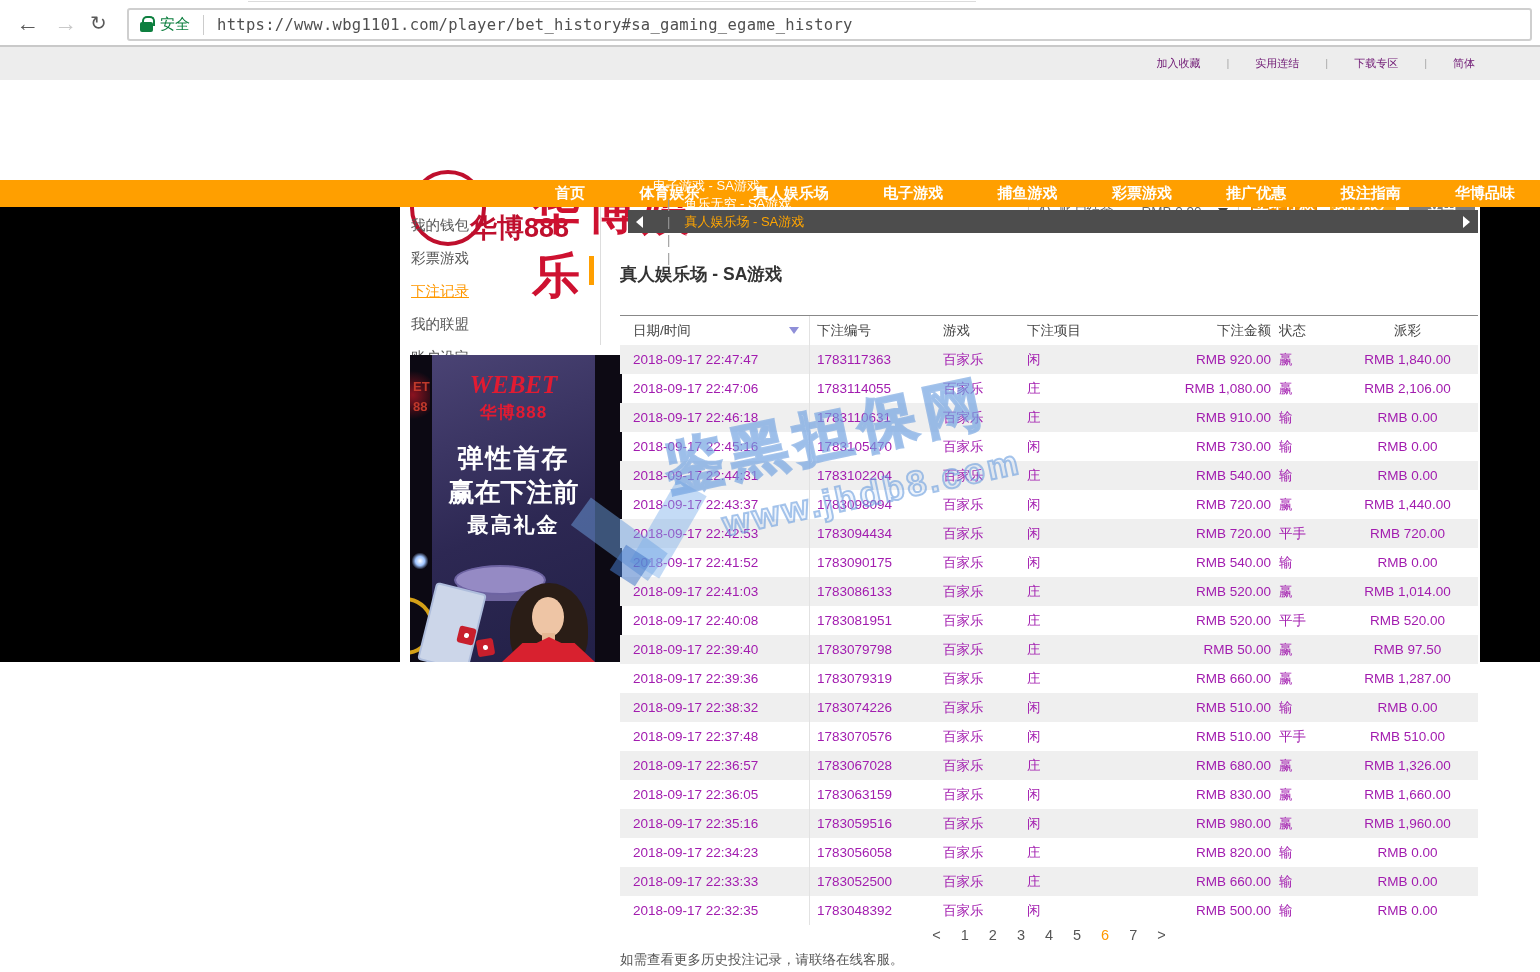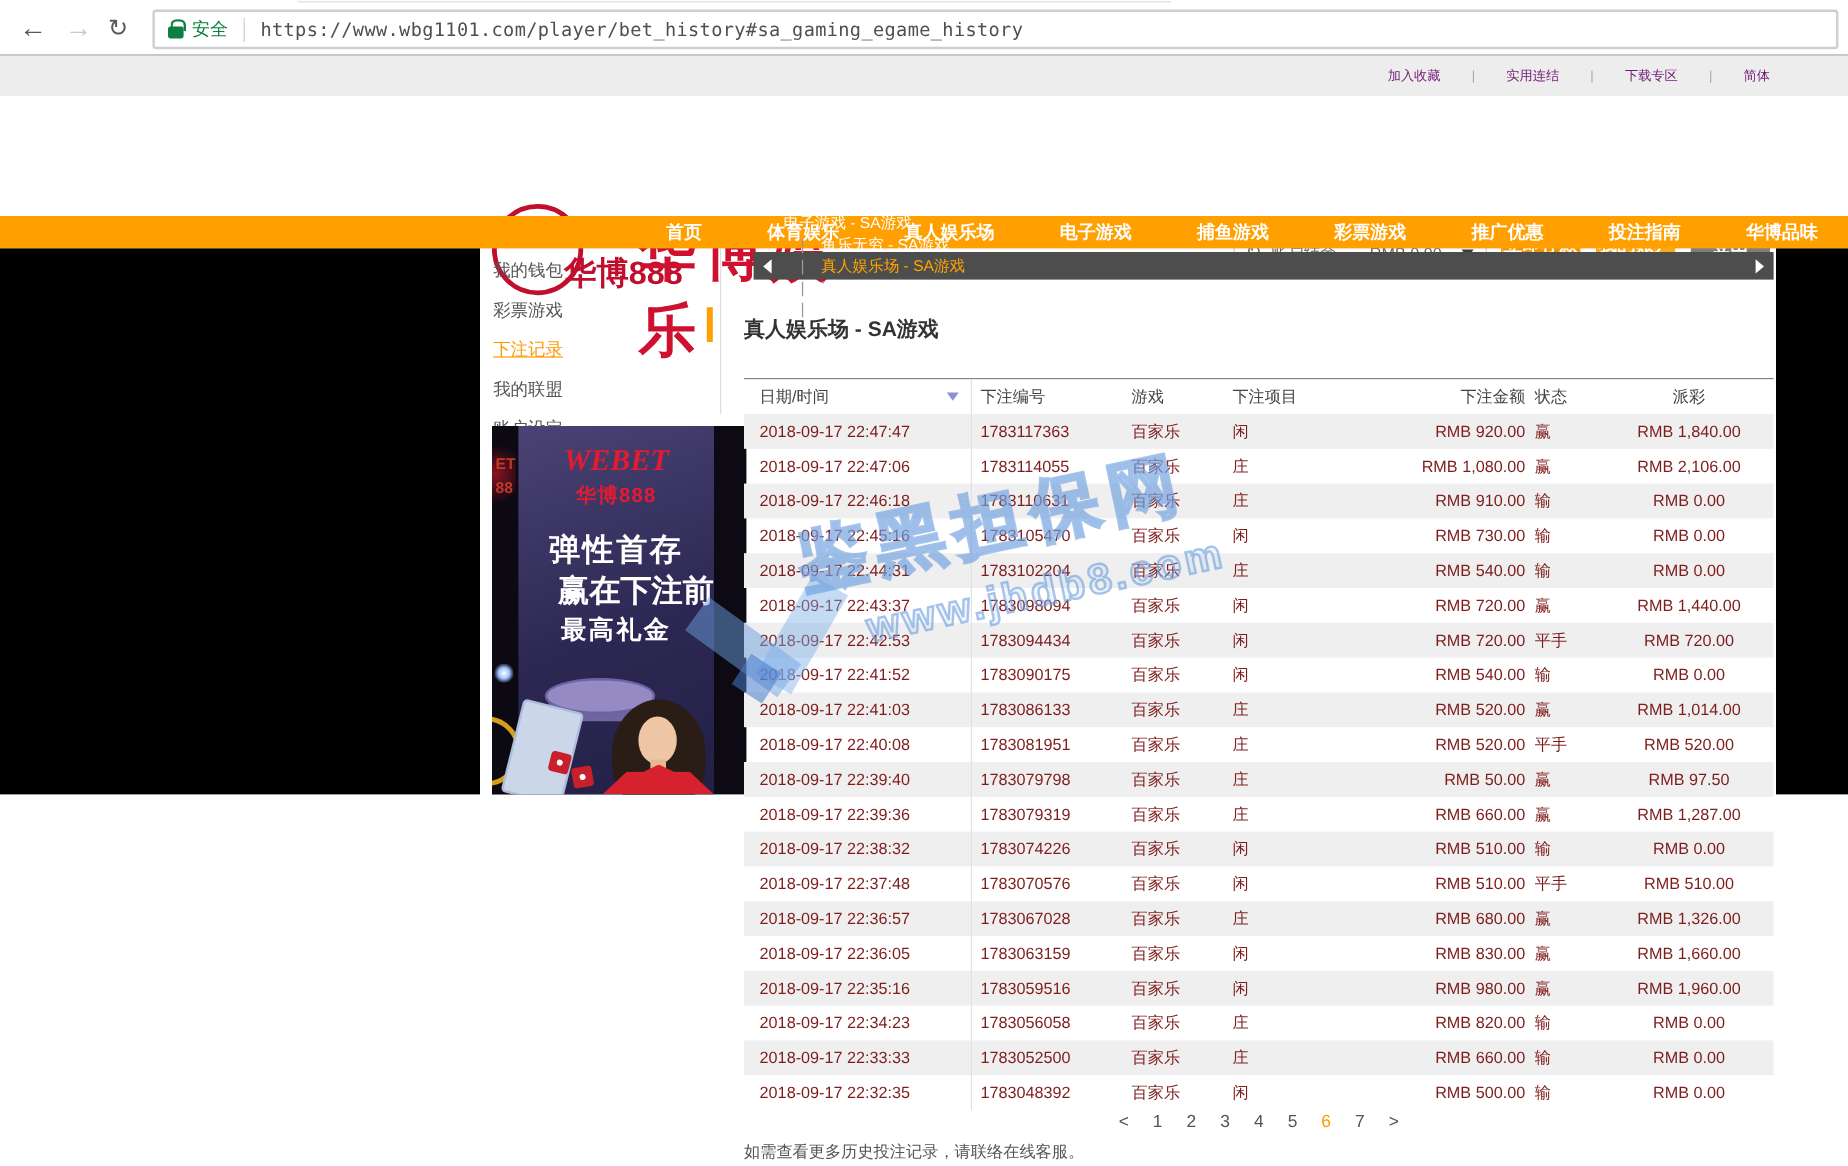--- a/index.html
+++ b/index.html
@@ -62,21 +62,21 @@
   #banner { left:410px; top:355px; width:212px; height:307px; overflow:hidden; cursor:pointer; background:#0d0a14; }
   #banner-sliver { left:0; top:0; width:22px; height:307px; background:#0c0913; overflow:hidden; }
   .sliv-red { left:-14px; top:10px; width:34px; height:60px; background:radial-gradient(circle,#8c1320 0%,rgba(20,5,10,0) 70%); }
   .sliv-txt { color:#c0392b; font-weight:bold; font-size:13px; left:3px; }
   .sliv-spark { left:2px; top:198px; width:16px; height:16px; background:radial-gradient(circle,#fff 0%,#9fc4ff 40%,rgba(0,0,30,0) 75%); }
   .sliv-ring { left:-34px; top:242px; width:58px; height:58px; border:4px solid #d4a017; border-radius:50%; }
   #banner-main { left:22px; top:0; width:163px; height:307px; background:linear-gradient(160deg,#4a4374 0%,#2d2853 55%,#222047 100%); }
   .bn-webet { width:163px; text-align:center; top:16px; color:#e11b32; font-family:"Liberation Serif","DejaVu Serif",serif; font-style:italic; font-weight:bold; font-size:25px; }
   .bn-888 { width:163px; text-align:center; top:46px; color:#e11b32; font-weight:bold; font-size:17px; letter-spacing:1px; }
   .bn-l1 { width:163px; text-align:center; top:86px;  color:#fff; font-weight:bold; font-size:26px; letter-spacing:2px; }
-  .bn-l2 { width:163px; text-align:right; top:120px; color:#fff; font-weight:bold; font-size:26px; }
+  .bn-l2 { width:163px; text-align:center; top:120px; color:#fff; font-weight:bold; font-size:26px; }
   .bn-l3 { width:163px; text-align:center; top:156px; color:#fff; font-weight:bold; font-size:21px; letter-spacing:2px; }
   .bn-amt { width:163px; text-align:center; top:181px; color:#f8d348; font-weight:bold; font-size:45px; font-family:"Liberation Serif","DejaVu Serif",serif; text-shadow:0 2px 2px #6b4e00, 0 0 10px rgba(255,215,80,.45); }
   .bn-chip-top { left:22px; top:210px; width:92px; height:30px; background:#958ac4; border-radius:50%; border:2px solid #6d63a2; }
   .bn-chip-side { left:24px; top:224px; width:88px; height:22px; background:#6f65a0; border-radius:0 0 40px 40px; }
   .bn-card { left:-6px; top:232px; width:52px; height:80px; background:#ccd6e9; border:2px solid #aebddc; border-radius:4px; transform:rotate(14deg); }
   .bn-hair { left:78px; top:228px; width:78px; height:90px; background:#2a1d16; border-radius:50% 50% 40% 40%; }
   .bn-face { left:100px; top:242px; width:32px; height:40px; background:#eec5a5; border-radius:50%; }
   .bn-neck { left:110px; top:278px; width:13px; height:14px; background:#e5b793; }
   .bn-dress { left:70px; top:288px; width:93px; height:19px; background:#d8212f; clip-path:polygon(22% 0,78% 0,100% 100%,0 100%); }
   .bn-dress2 { left:88px; top:282px; width:58px; height:14px; background:#d8212f; clip-path:polygon(50% 0,100% 100%,0 100%); }
@@ -89,21 +89,21 @@
   .tab-arrow.left { border-right:7px solid #fff; margin:0 10px 0 8px; }
   .tab-arrow.right { border-left:7px solid #fff; margin:0 8px 0 auto; }
   #tabs { display:flex;flex-direction:column; }
   #tabs .tab { color:#fff; font-size:13px; cursor:pointer; white-space:nowrap; }
   #tabs .tab.active { color:#ffa500; }
   #tabs .tab + .tab:before { content:"|"; color:#9a9a9a; margin:0 14px; }
 
   #page-title { left:620px; top:262px; font-size:17.5px; font-weight:bold; color:#333; }
 
   #bet-table { left:620px; top:315px; width:858px; border-top:1px solid #888; }
-  .trow { display:flex; height:29px; line-height:29px; font-size:13.5px; color:#7f1d1d; }
+  .trow { display:flex; height:29px; line-height:29px; font-size:13.5px; color:#a21caf; }
   #thead .trow { color:#444; height:29px; }
   .c { overflow:hidden; white-space:nowrap; }
   .c1 { width:190px; padding-left:13px; border-right:1px solid #e2e2e2; position:relative; }
   .c2 { width:127px; padding-left:7px; }
   .c3 { width:84px;  padding-left:6px; }
   .c4 { width:96px;  padding-left:6px; }
   .c5 { width:154px; padding-left:7px;text-align:right; }
   .c6 { width:60px;  padding-left:8px; }
   .c7 { width:146px; padding-left:7px;text-align:center; }
   .sort-ic { position:absolute; right:10px; top:11px; width:0; height:0; border-left:5px solid transparent; border-right:5px solid transparent; border-top:7px solid #8f8fd8; }

